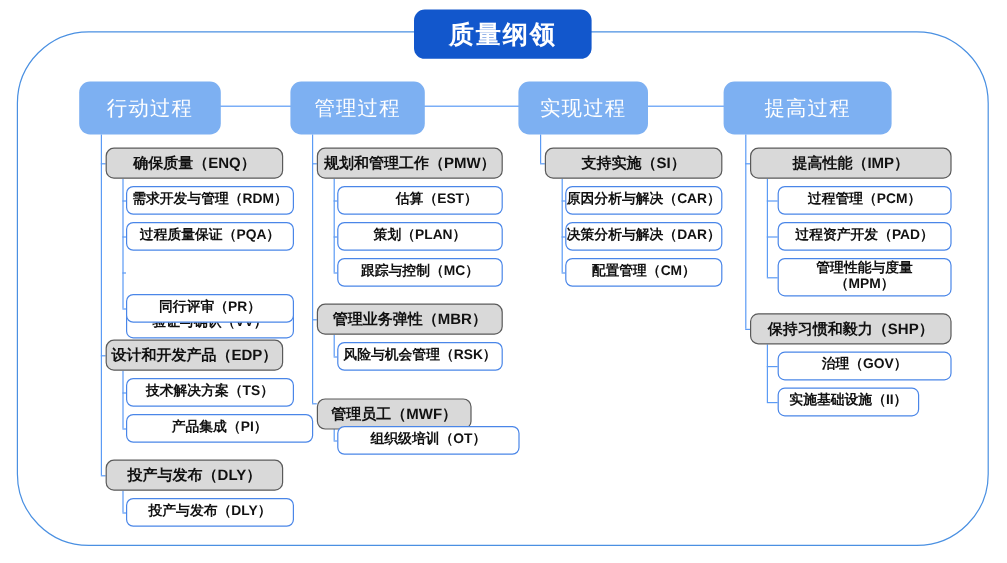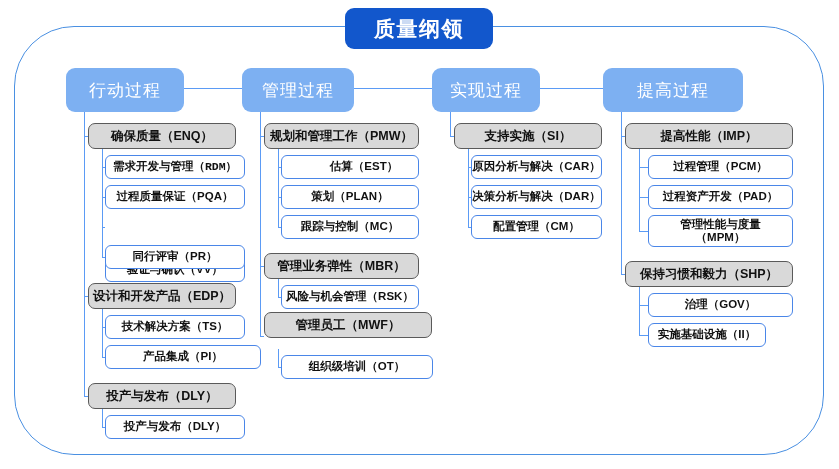--- a/index.html
+++ b/index.html
@@ -63,21 +63,21 @@
 
 <div id="canvas">
 
   <div class="outer-frame"></div>
 
   <div class="root-title">质量纲领</div>
 
 <div class="cat-header" style="left: 66px; top: 68px; width: 118px;">行动过程</div>
     <div class="group-box" style="left: 88px; top: 123px; width: 148px;">确保质量（ENQ）</div>
     <div class="line-h" style="left: 84px; top: 136px; width: 4px;"></div>
-    <div class="leaf-box" style="left: 105px; top: 155px; width: 140px; height: 24px; font-family: Liberation Mono, monospace;">需求开发与管理（RDM）</div>
+    <div class="leaf-box" style="left: 105px; top: 155px; width: 140px; height: 24px;">需求开发与管理（RDM）</div>
     <div class="line-h" style="left: 102px; top: 167px; width: 3px;"></div>
     <div class="leaf-box" style="left: 105px; top: 185px; width: 140px; height: 24px;">过程质量保证（PQA）</div>
     <div class="line-h" style="left: 102px; top: 197px; width: 3px;"></div>
     <div class="leaf-box" style="left: 105px; top: 215px; width: 140px; height: 24px; margin-top: 43px;">验证与确认（VV）</div>
     <div class="line-h" style="left: 102px; top: 227px; width: 3px;"></div>
     <div class="leaf-box" style="left: 105px; top: 245px; width: 140px; height: 24px;">同行评审（PR）</div>
     <div class="line-h" style="left: 102px; top: 257px; width: 3px;"></div>
     <div class="line-v" style="left: 102px; top: 149px; height: 108px;"></div>
     <div class="group-box" style="left: 88px; top: 283px; width: 148px;">设计和开发产品（EDP）</div>
     <div class="line-h" style="left: 84px; top: 296px; width: 4px;"></div>
@@ -101,21 +101,21 @@
     <div class="leaf-box" style="left: 281px; top: 185px; width: 138px; height: 24px;">策划（PLAN）</div>
     <div class="line-h" style="left: 278px; top: 197px; width: 3px;"></div>
     <div class="leaf-box" style="left: 281px; top: 215px; width: 138px; height: 24px;">跟踪与控制（MC）</div>
     <div class="line-h" style="left: 278px; top: 227px; width: 3px;"></div>
     <div class="line-v" style="left: 278px; top: 149px; height: 78px;"></div>
     <div class="group-box" style="left: 264px; top: 253px; width: 155px;">管理业务弹性（MBR）</div>
     <div class="line-h" style="left: 260px; top: 266px; width: 4px;"></div>
     <div class="leaf-box" style="left: 281px; top: 285px; width: 138px; height: 24px;">风险与机会管理（RSK）</div>
     <div class="line-h" style="left: 278px; top: 297px; width: 3px;"></div>
     <div class="line-v" style="left: 278px; top: 279px; height: 18px;"></div>
-    <div class="group-box" style="left: 264px; top: 312px; width: 168px;">管理员工（MWF）</div>
+    <div class="group-box" style="left: 264px; top: 332px; width: 129px;">管理员工（MWF）</div>
     <div class="line-h" style="left: 260px; top: 336px; width: 4px;"></div>
     <div class="leaf-box" style="left: 281px; top: 355px; width: 152px; height: 24px;">组织级培训（OT）</div>
     <div class="line-h" style="left: 278px; top: 367px; width: 3px;"></div>
     <div class="line-v" style="left: 278px; top: 349px; height: 18px;"></div>
     <div class="line-v" style="left: 260px; top: 112px; height: 224px;"></div>
     <div class="line-v" style="left: 298px; top: 88px; height: 1px;"></div>
     <div class="cat-header" style="left: 432px; top: 68px; width: 108px;">实现过程</div>
     <div class="group-box" style="left: 454px; top: 123px; width: 148px;">支持实施（SI）</div>
     <div class="line-h" style="left: 450px; top: 136px; width: 4px;"></div>
     <div class="leaf-box" style="left: 471px; top: 155px; width: 131px; height: 24px;">原因分析与解决（CAR）</div>

